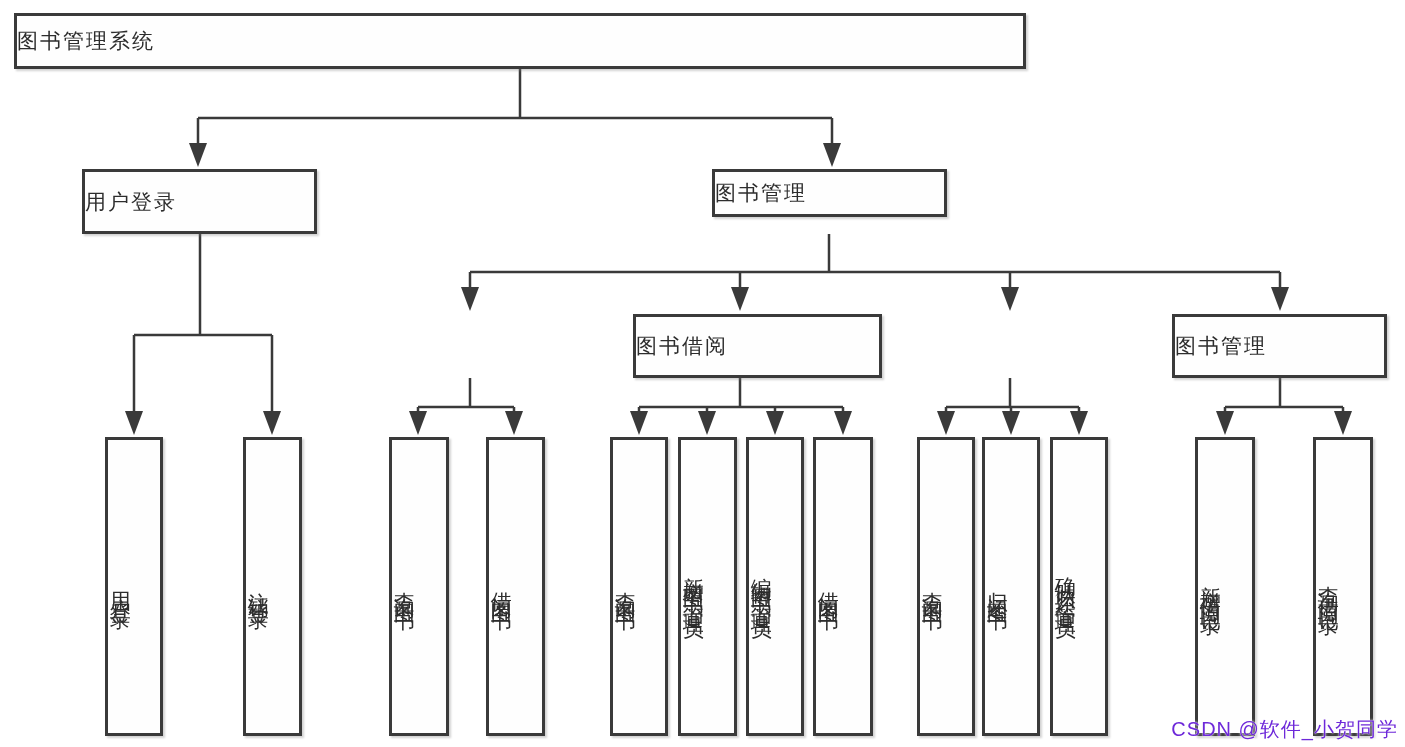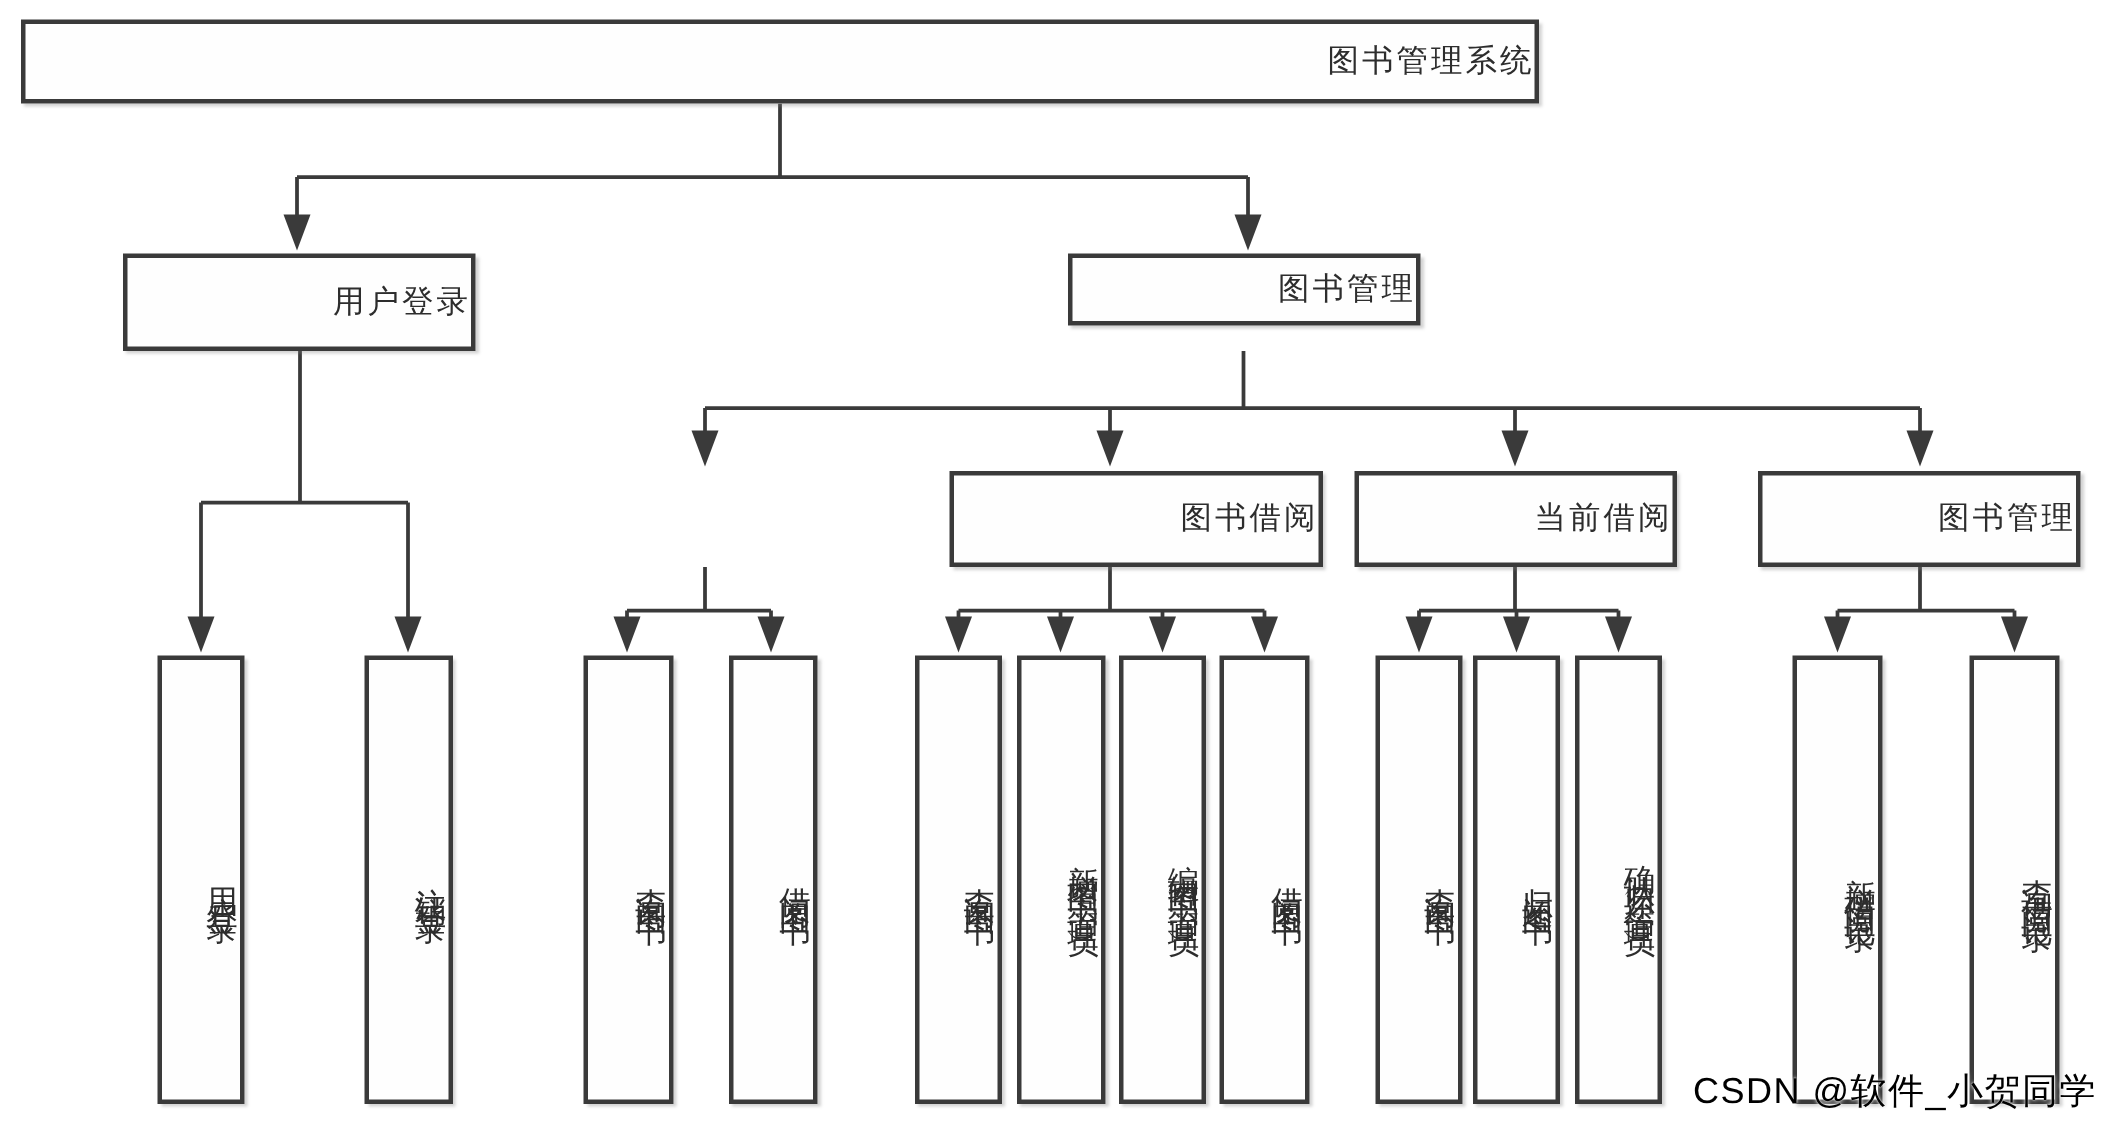--- a/index.html
+++ b/index.html
@@ -4,32 +4,32 @@
 <title>diagram</title>
 <style>
   html,body{margin:0;padding:0;background:#fff;}
   .stage{
     position:relative;width:1405px;height:747px;background:#ffffff;
     font-family:"Liberation Sans","DejaVu Sans",sans-serif;color:#2d2d2d;overflow:hidden;
   }
   svg.wires{position:absolute;left:0;top:0;z-index:1;}
   .node{
     position:absolute;box-sizing:border-box;background:#fefefe;
-    border:3px solid #3a3a3a;display:flex;align-items:center;justify-content:flex-end;
+    border:3px solid #3a3a3a;display:flex;align-items:center;justify-content:flex-start;
     box-shadow:2px 2px 2px rgba(125,125,125,.35);z-index:2;
   }
   .node .lbl{
     font-size:21px;letter-spacing:2px;white-space:nowrap;color:#2d2d2d;line-height:1.2;
   }
   .node.v .lbl{
     writing-mode:vertical-rl;text-orientation:mixed;letter-spacing:6px;
   }
   .watermark{
     position:absolute;right:7px;bottom:4px;z-index:5;
-    font-size:24px;letter-spacing:1px;color:#000000;
+    font-size:20px;letter-spacing:1px;color:#6d28d9;
     text-shadow:0 0 3px #ffffff,0 0 1px #ffffff;
   }
 </style>
 </head>
 <body>
 
 <div class="stage">
 
   <svg class="wires" width="1405" height="747" viewBox="0 0 1405 747">
     <g stroke="#3a3a3a" stroke-width="2.5" fill="none">
@@ -71,23 +71,20 @@
   <div class="node" style="left:82px;top:169px;width:235px;height:65px">
     <span class="lbl">用户登录</span>
   </div>
   <div class="node" style="left:712px;top:169px;width:235px;height:48px">
     <span class="lbl">图书管理</span>
   </div>
 
   <div class="node" style="left:633px;top:314px;width:249px;height:64px">
     <span class="lbl">图书借阅</span>
   </div>
-  <div class="node" style="left:903px;top:314px;width:215px;height:64px">
-    <span class="lbl">当前借阅</span>
-  </div>
   <div class="node" style="left:1172px;top:314px;width:215px;height:64px">
     <span class="lbl">图书管理</span>
   </div>
 
   <div class="node v" style="left:105px;top:437px;width:58px;height:299px">
     <span class="lbl">用户登录</span>
   </div>
   <div class="node v" style="left:243px;top:437px;width:59px;height:299px">
     <span class="lbl">注销登录</span>
   </div>

